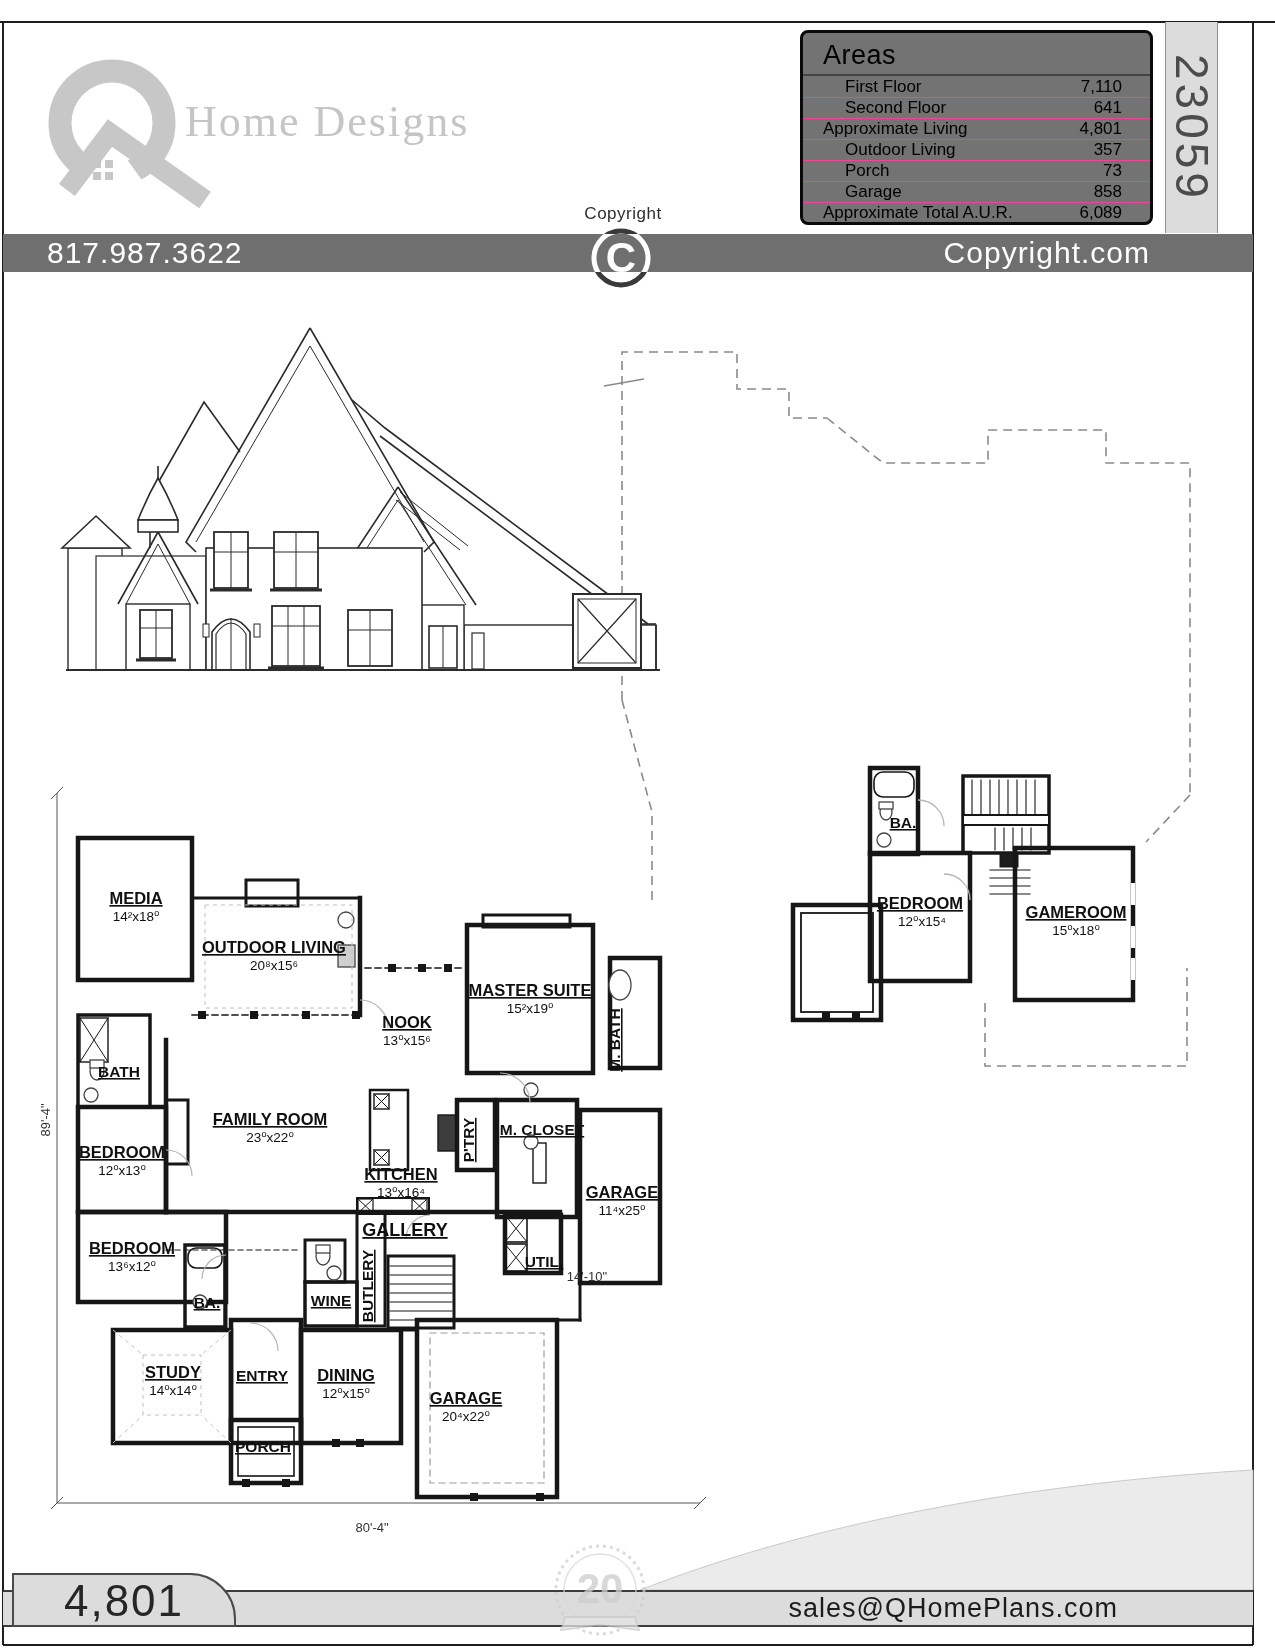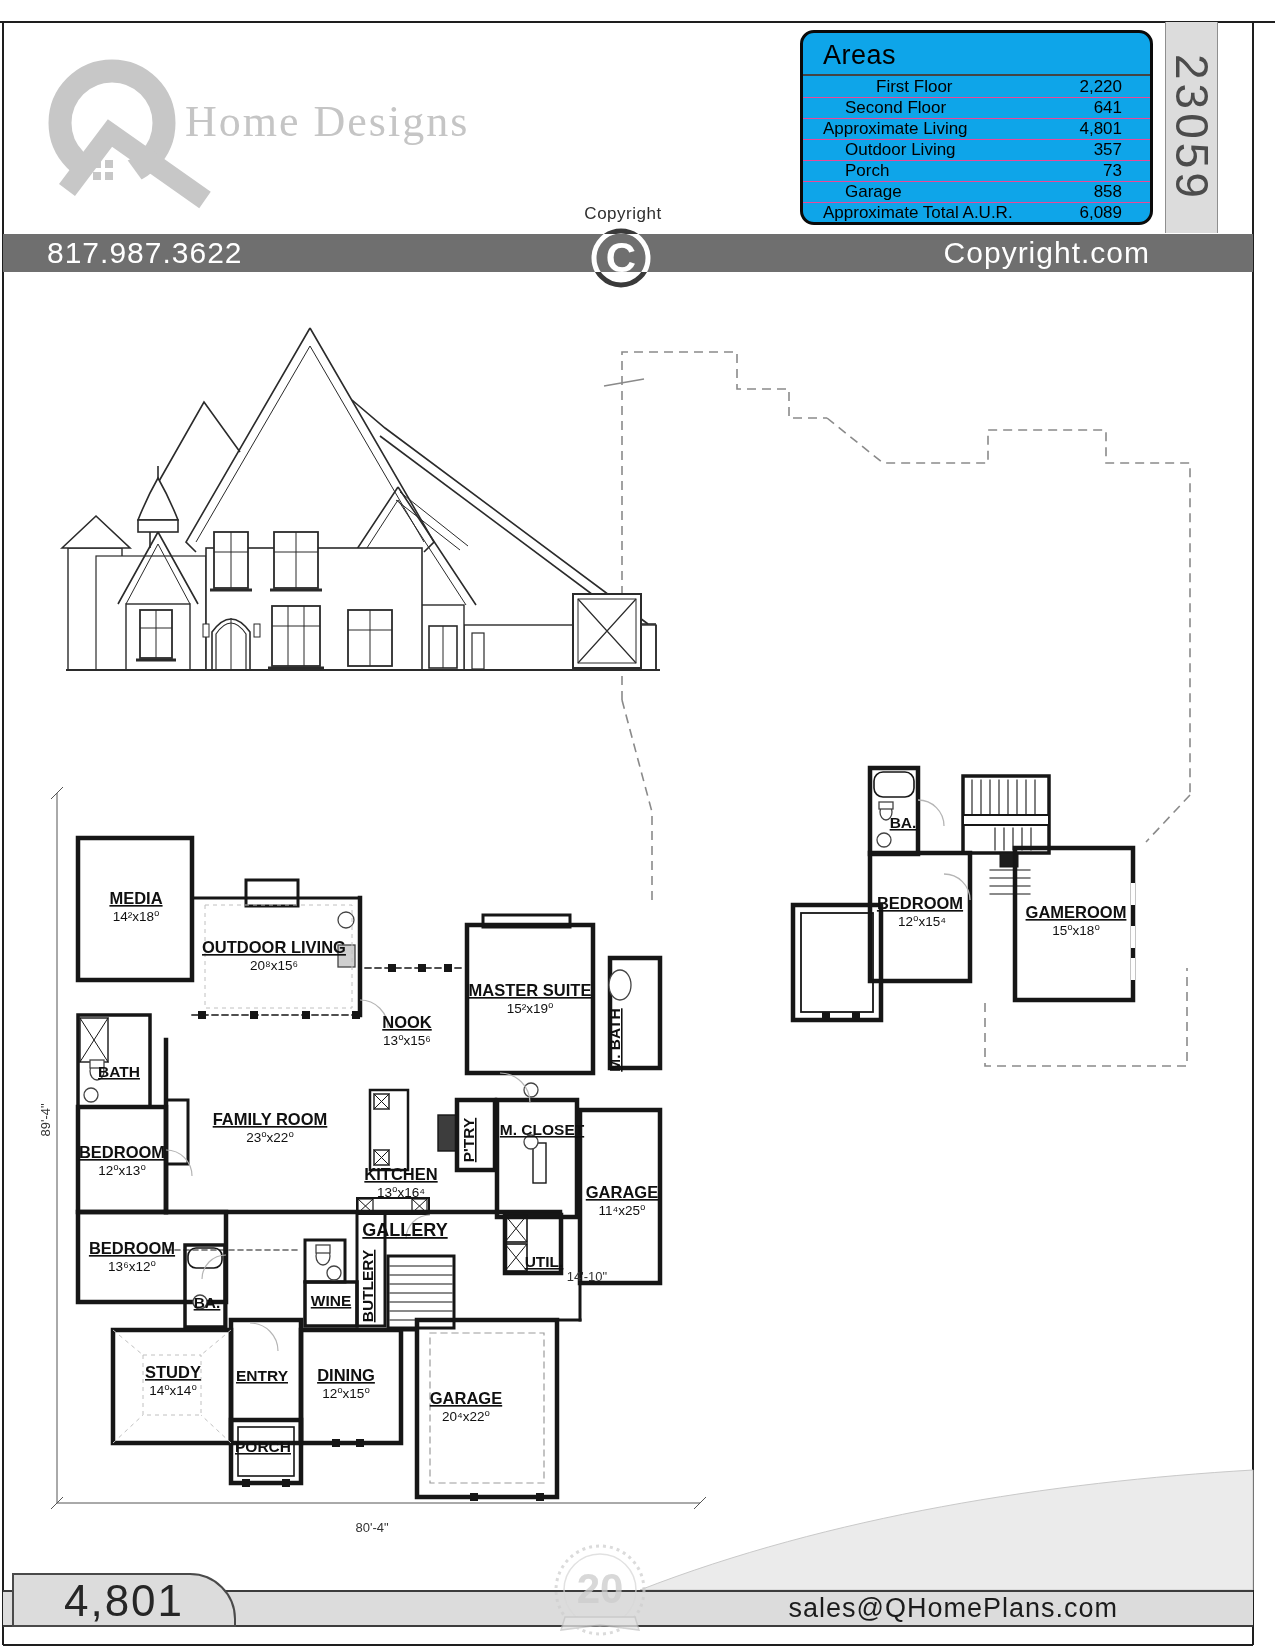--- a/index.html
+++ b/index.html
@@ -13,26 +13,26 @@
   #logo-mark { position:absolute; left:0; top:0; }
   #wordmark { position:absolute; left:140px; top:48px; font-family:"Liberation Serif","DejaVu Serif",serif;
     font-size:44px; color:#c5c5c5; letter-spacing:2px; white-space:nowrap; }
 
   
   #copyright-label { left:560px; top:204px; width:126px; text-align:center;
     font-size:17px; color:#2e2e2e; letter-spacing:.5px; }
   #copyright-emblem { left:586px; top:222px; z-index:3; }
 
   
-  #areas-panel { left:800px; top:30px; width:353px; height:195px; background:#0ea5e9;
-    border:3px solid #0a0a0a; border-radius:14px; overflow:hidden; }
+  #areas-panel { left:800px; top:30px; width:353px; height:195px; background:#737373;
+    border:3px solid #0a0a0a; border-radius:8px; overflow:hidden; }
   #areas-title { font-size:27px; color:#000; padding:7px 0 3px 20px; letter-spacing:.5px; }
   #areas-divider { border:none; border-top:2px solid #444; margin:0; }
   .arow { display:flex; align-items:center; height:21px; font-size:17px; color:#000; border-top:1px solid #ec4899; }
-  .arow:first-child { border-top:none;padding-left:31px; }
+  .arow:first-child { border-top:none; }
   .arow .lbl { padding-left:20px; white-space:nowrap; }
   .arow.indent .lbl { padding-left:42px; }
   .arow .val { flex:1; text-align:right; padding-right:28px; }
 
   
   #plan-strip { left:1165px; top:22px; width:53px; height:211px; background:#dcdcdc;
     border-left:1px solid #8f8f8f; border-right:1px solid #8f8f8f; }
   #plan-number { position:absolute; left:50%; top:50%; transform:translate(-50%,-50%) rotate(90deg);
     font-size:46px; color:#4c4c4c; letter-spacing:4px; white-space:nowrap; }
 
@@ -393,21 +393,21 @@
 </div>
 
 <div id="copyright-label" class="hdr">Copyright</div>
 
 <div id="areas-panel" class="hdr">
   <div id="areas-title">Areas</div>
   <hr id="areas-divider">
   <div>
     <div class="arow indent">
       <span class="lbl">First Floor</span>
-      <span class="val">2,220</span>
+      <span class="val">7,110</span>
       </div>
     <div class="arow indent">
       <span class="lbl">Second Floor</span>
       <span class="val">641</span>
       </div>
     <div class="arow">
       <span class="lbl">Approximate Living</span>
       <span class="val">4,801</span>
       </div>
     <div class="arow indent">

